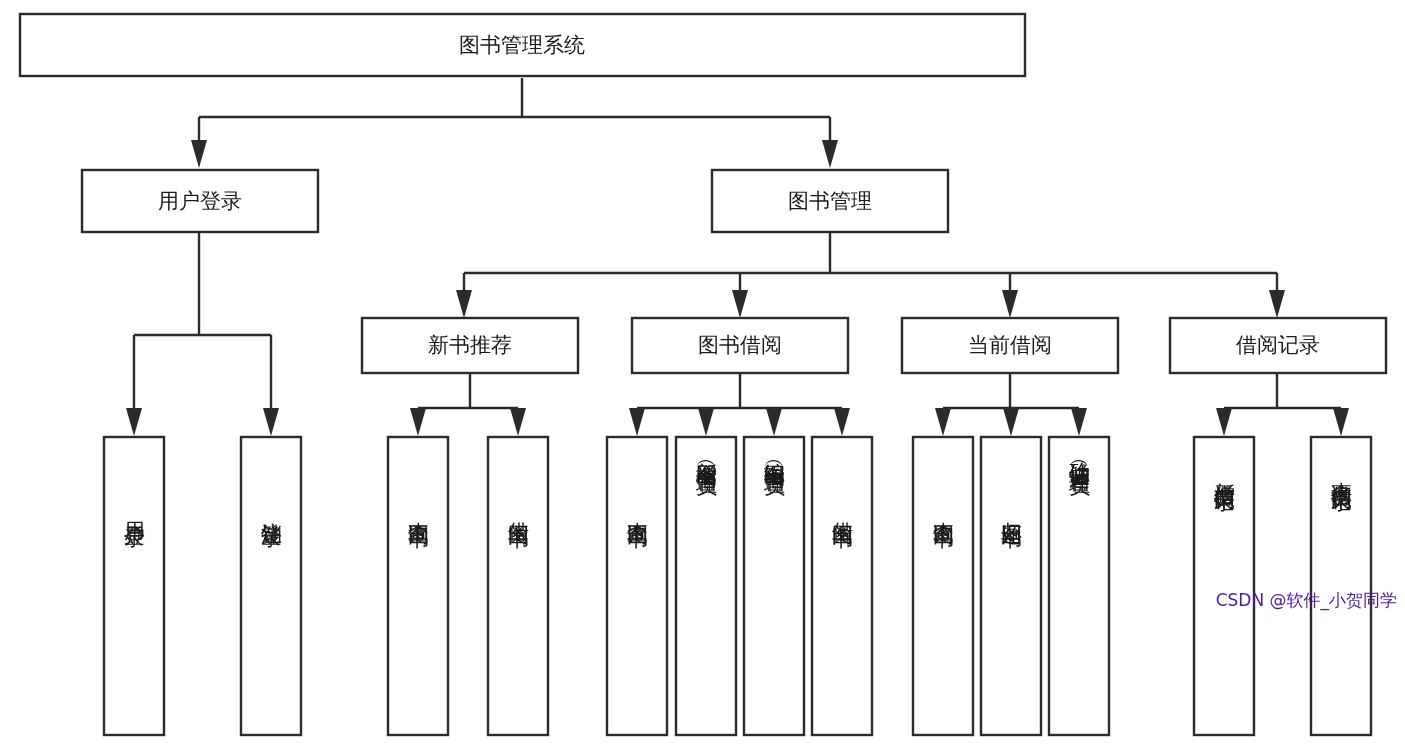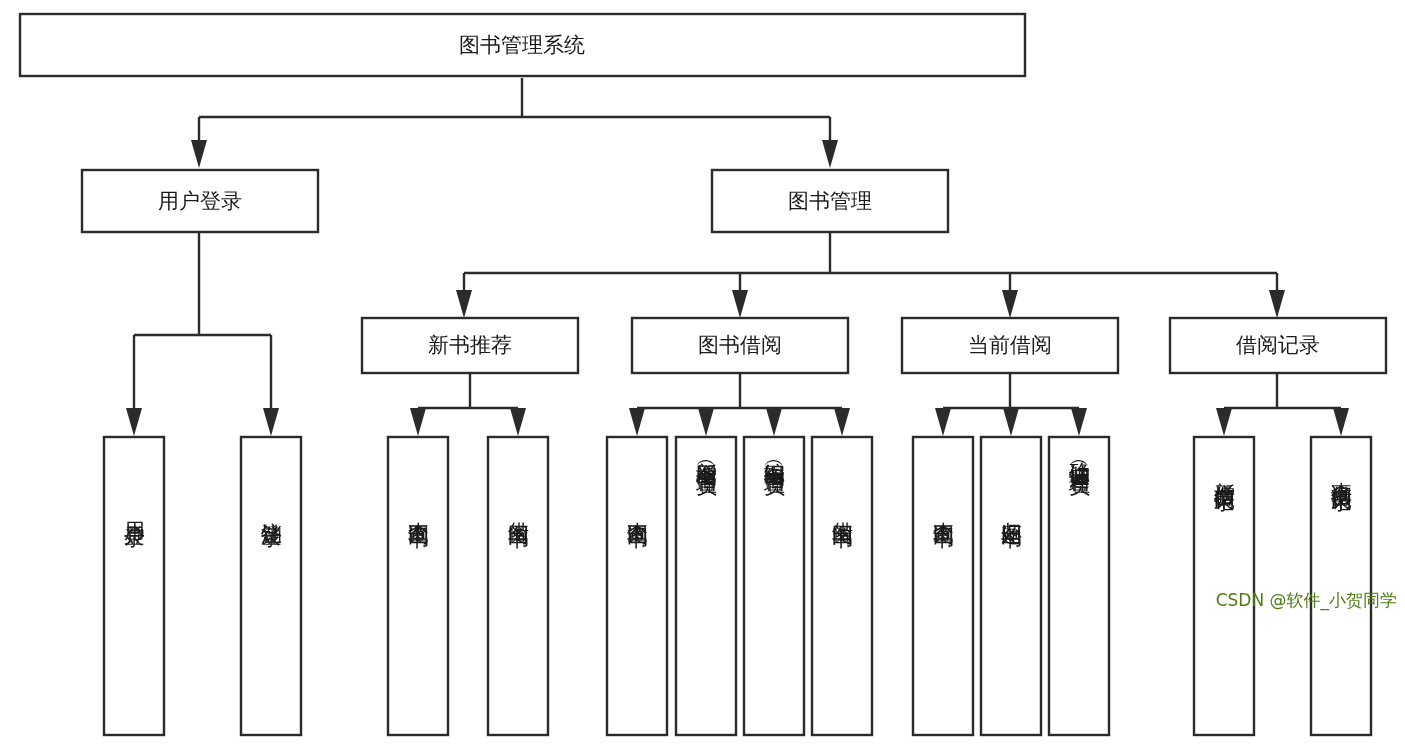--- a/index.html
+++ b/index.html
@@ -65,21 +65,21 @@
     color: #1a1a1a;
     letter-spacing: 2px;
     white-space: nowrap;
   }
   #watermark {
     position: absolute;
     right: 8px;
     bottom: 6px;
     font-family: "DejaVu Sans", "Liberation Sans", sans-serif;
     font-size: 17px;
-    color: #4d7c0f;
+    color: #4c1d95;
     white-space: nowrap;
     pointer-events: none;
   }
 </style>
 </head>
 <body>
 
 <div id="diagram-root">
 
   <svg id="tree-svg" viewBox="0 0 1405 747">

